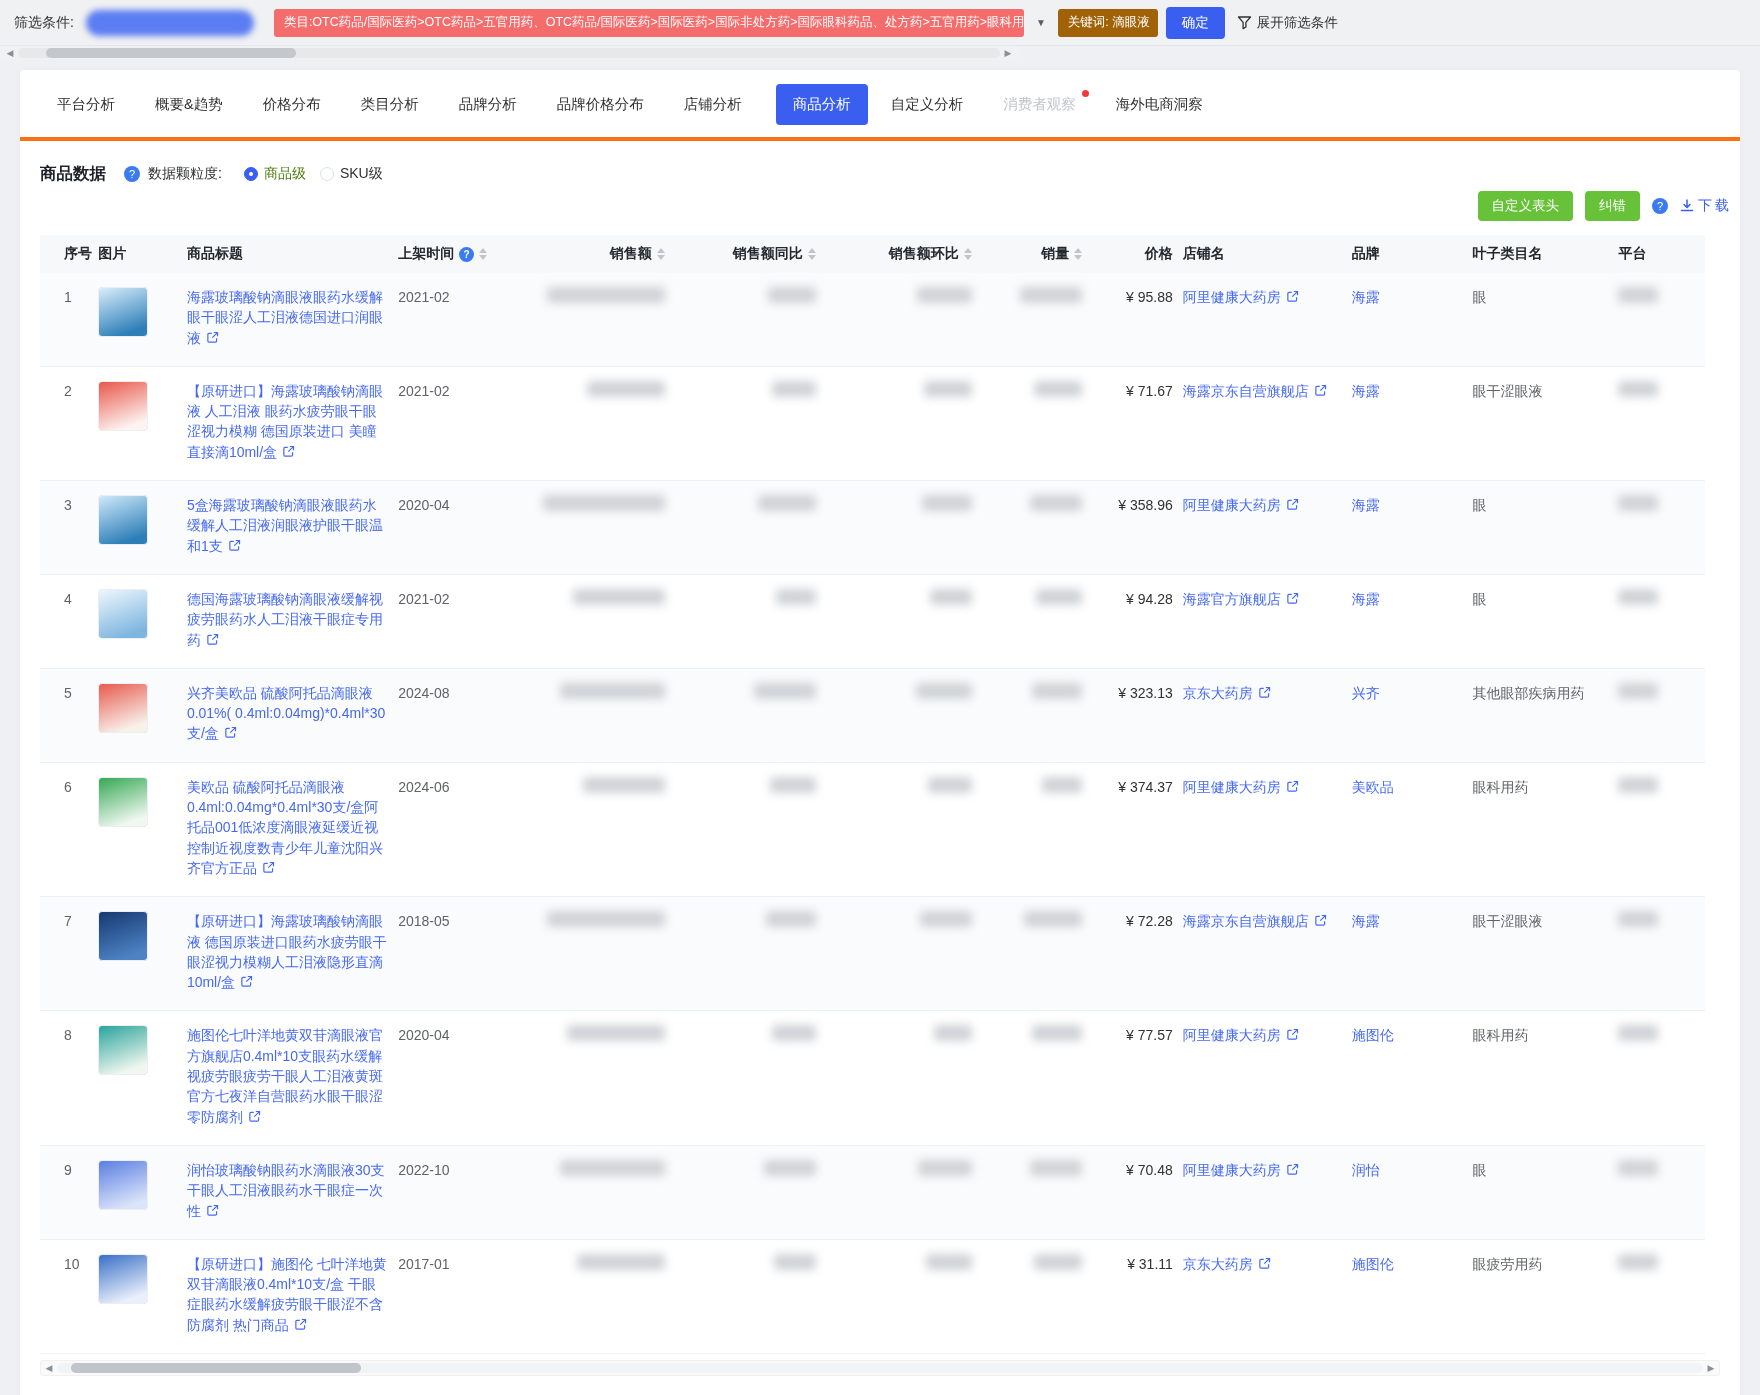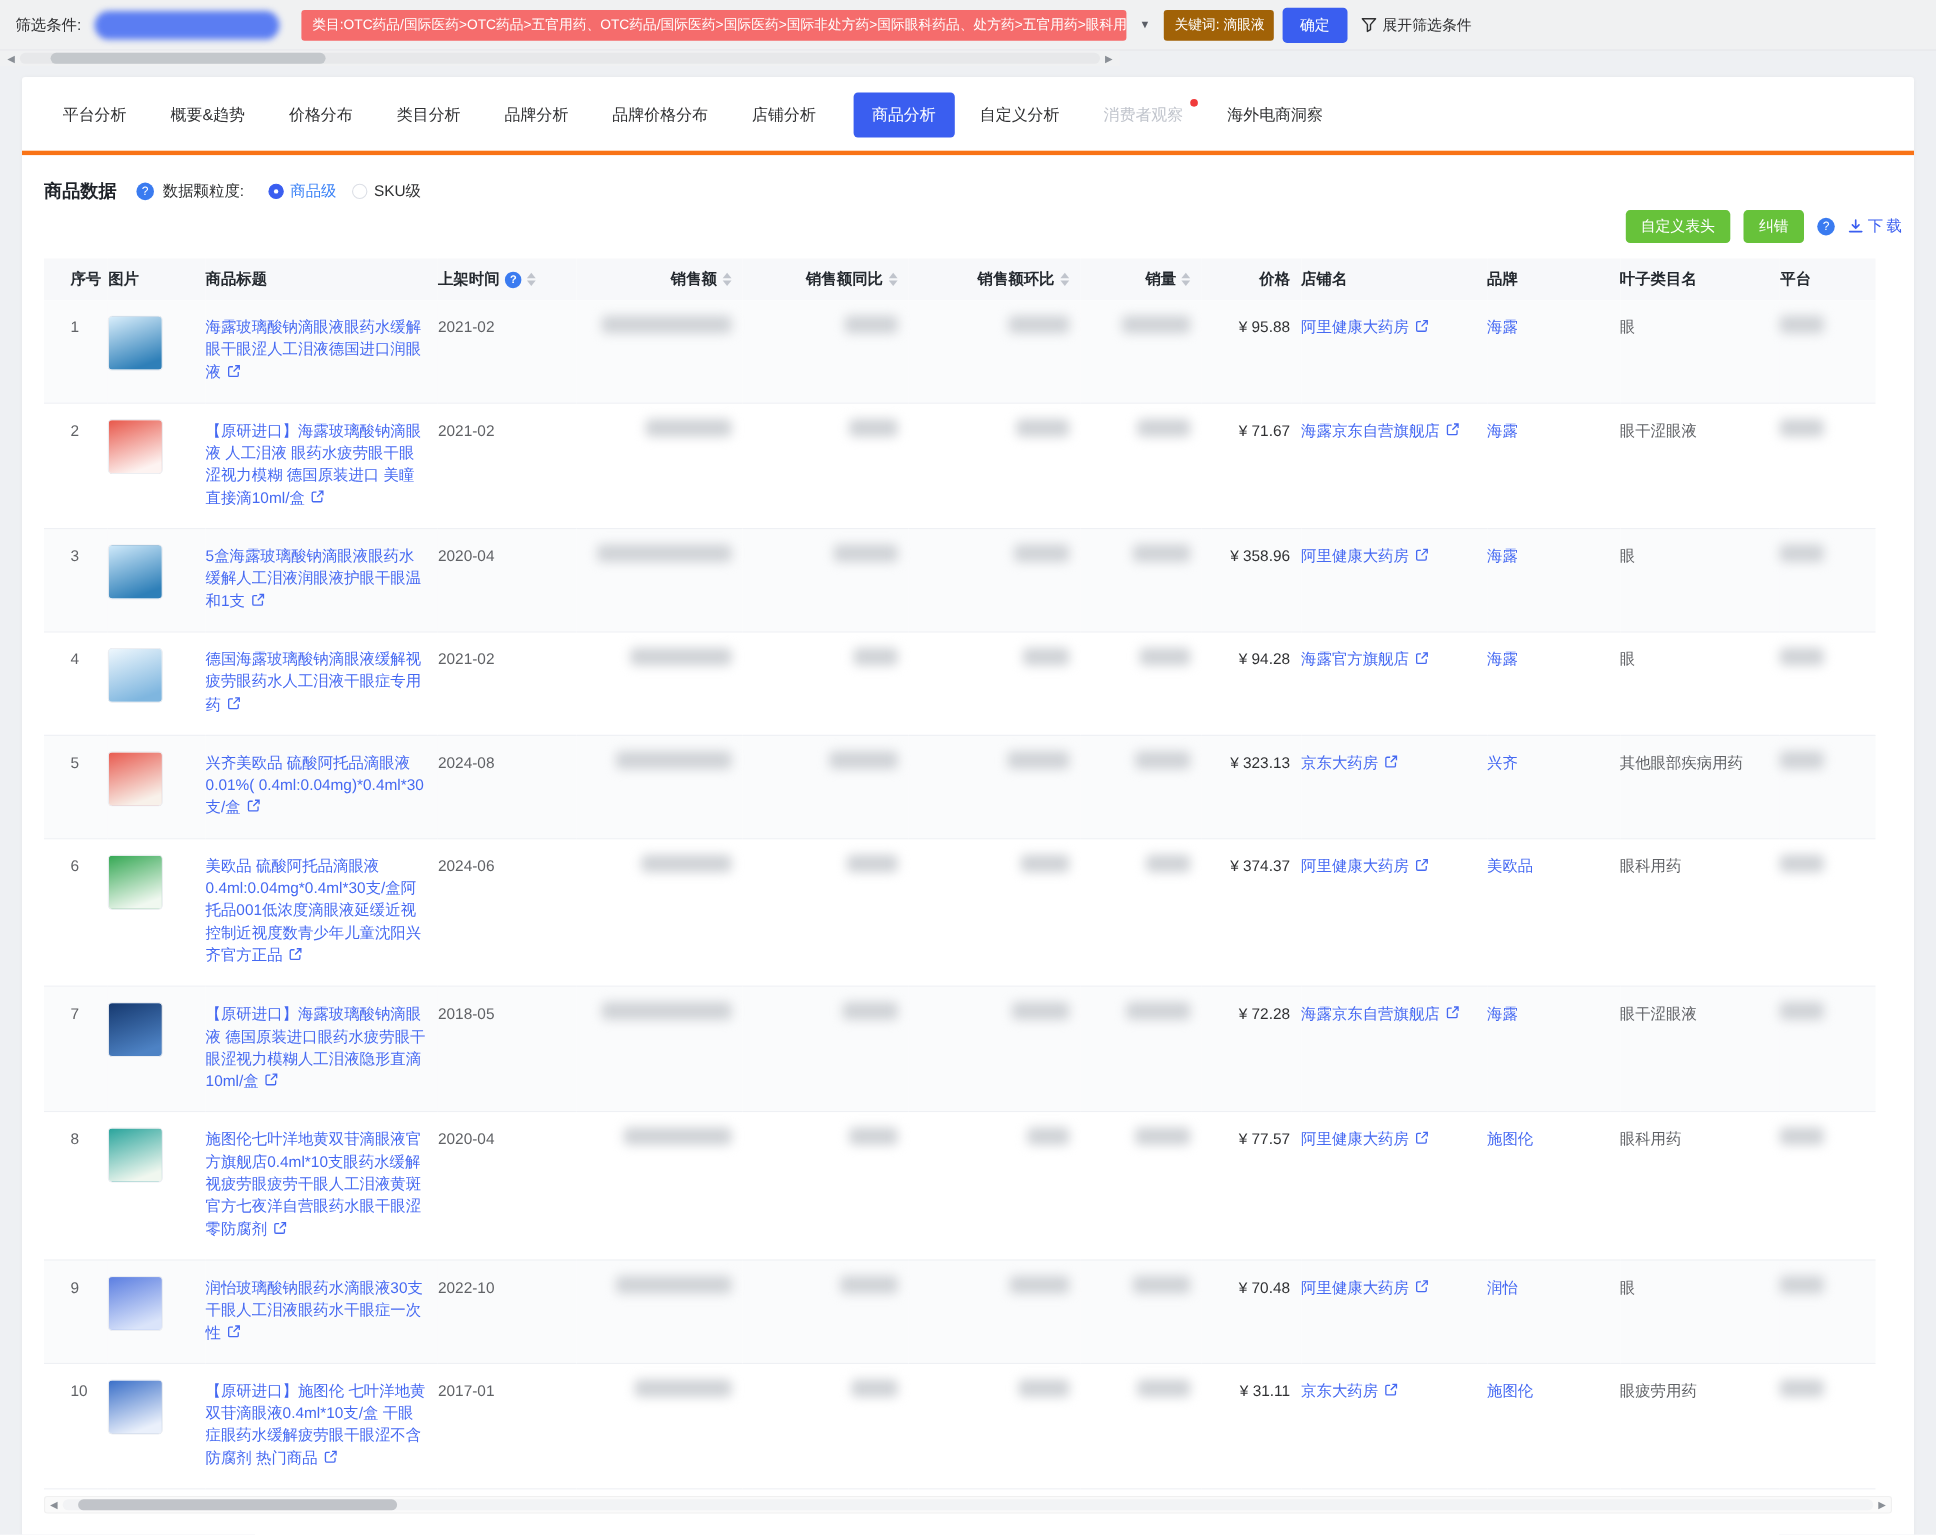--- a/index.html
+++ b/index.html
@@ -56,21 +56,21 @@
   .sec-title { font-size:16.5px; font-weight:bold; color:#1f2329; margin-right:10px; }
   .qicon { width:16px; height:16px; border-radius:50%; background:#3a7bf0; color:#fff;
     font-size:11px; line-height:16px; text-align:center; flex:none; }
   .gran-label { color:#303133; }
   .radio { display:flex; align-items:center; gap:6px; margin-left:14px; cursor:pointer; }
   .radio .rb { width:14px; height:14px; border-radius:50%; border:1px solid #dcdfe6;
     background:#fff; }
   .radio.checked .rb { background:#3a5ef0; border-color:#3a5ef0; position:relative; }
   .radio.checked .rb::after { content:""; position:absolute; left:4px; top:4px; width:4px;
     height:4px; border-radius:50%; background:#fff; }
-  .radio.checked .rlabel { color:#3b82f6; }
+  .radio.checked .rlabel { color:#4d7c0f; }
   .actions { display:flex; align-items:center; gap:12px; justify-content:flex-end;
     padding:6px 8px 0 20px; }
   .btn-green { height:30px; padding:0 14px; background:#67c23a; color:#fff; border:none;
     border-radius:4px; font-size:13.5px; cursor:pointer; }
   .dl { display:flex; align-items:center; gap:4px; color:#3a5ef0; font-size:14px;
     letter-spacing:3px; cursor:pointer; }
 
   
   .table-wrap { margin:14px 20px 0 20px; }
   table { border-collapse:collapse; table-layout:fixed; width:1665px; }

